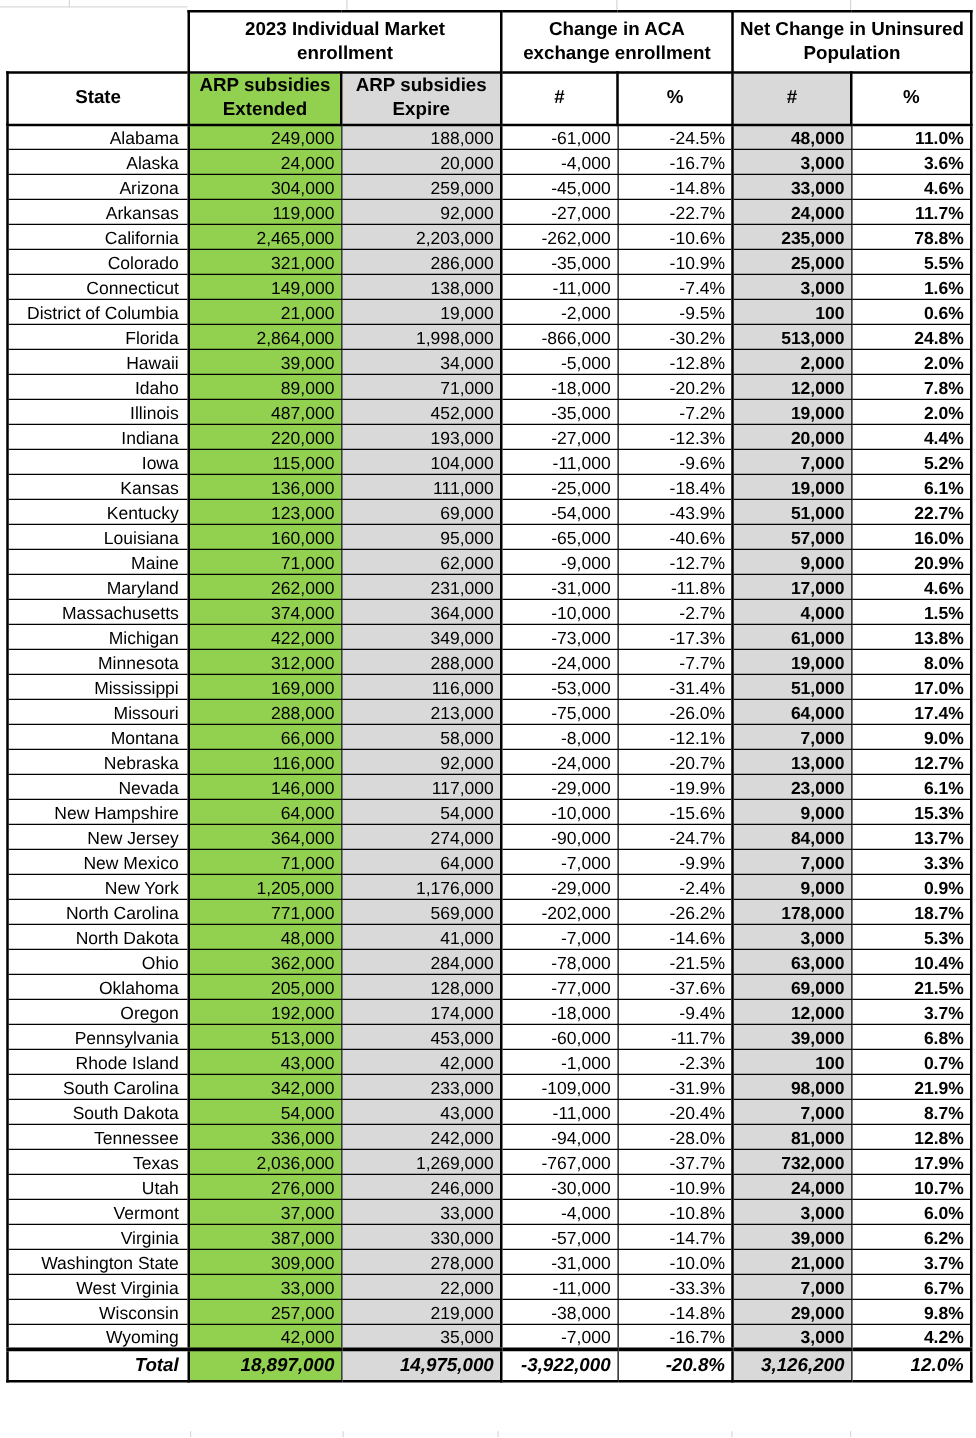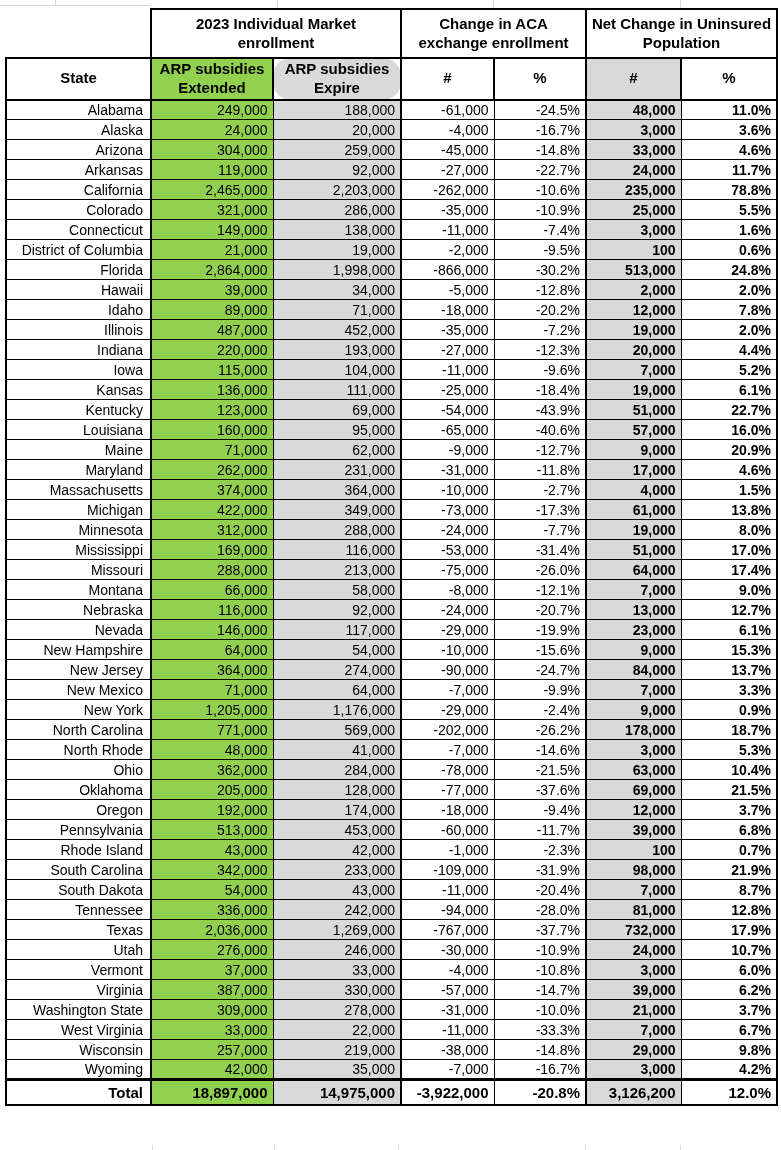--- a/index.html
+++ b/index.html
@@ -44,42 +44,42 @@
   th.chead {
     border: 2px solid var(--border);
     font-weight: bold;
     font-size: 15px;
     line-height: 1.25;
     text-align: center;
     padding: 1px 2px;
     white-space: normal;
   }
   th.h-ext { background: var(--green); }
-  th.h-exp { background: var(--gray); border-radius: 18px; }
+  th.h-exp { background: var(--gray); }
   th.h-n2  { background: var(--gray); }
 
   
   tbody tr { height: 20px; }
   tbody td, tfoot td {
     border: 1px solid var(--border);
     font-size: 14px;
     text-align: right;
     white-space: nowrap;
     padding: 0 5px;
     line-height: 1;
   }
   td.c-state { border-left: 2px solid var(--border); border-right: 2px solid var(--border); padding-right: 7px; }
   td.c-ext   { background: var(--green); }
   td.c-exp   { background: var(--gray); border-right: 2px solid var(--border); }
   td.c-p1    { border-right: 2px solid var(--border); }
   td.c-n2    { background: var(--gray); font-weight: bold; }
   td.c-p2    { font-weight: bold; border-right: 2px solid var(--border); }
 
   
-  tfoot tr { height: 25px; }
+  tfoot tr { height: 25px; font-style: italic; }
   tfoot td {
     font-weight: bold;
     font-size: 15px;
     border-top: 3px solid var(--border);
     border-bottom: 2px solid var(--border);
   }
 
   
   .gridline { position: absolute; background: var(--faint); }
   .gl-h { height: 1px; }
@@ -445,21 +445,21 @@
       <td class="c-state">North Carolina</td>
       <td class="c-ext">771,000</td>
       <td class="c-exp">569,000</td>
       <td class="c-n1">-202,000</td>
       <td class="c-p1">-26.2%</td>
       <td class="c-n2">178,000</td>
       <td class="c-p2">18.7%</td>
     </tr>
 
     <tr>
-      <td class="c-state">North Rhode</td>
+      <td class="c-state">North Dakota</td>
       <td class="c-ext">48,000</td>
       <td class="c-exp">41,000</td>
       <td class="c-n1">-7,000</td>
       <td class="c-p1">-14.6%</td>
       <td class="c-n2">3,000</td>
       <td class="c-p2">5.3%</td>
     </tr>
 
     <tr>
       <td class="c-state">Ohio</td>

